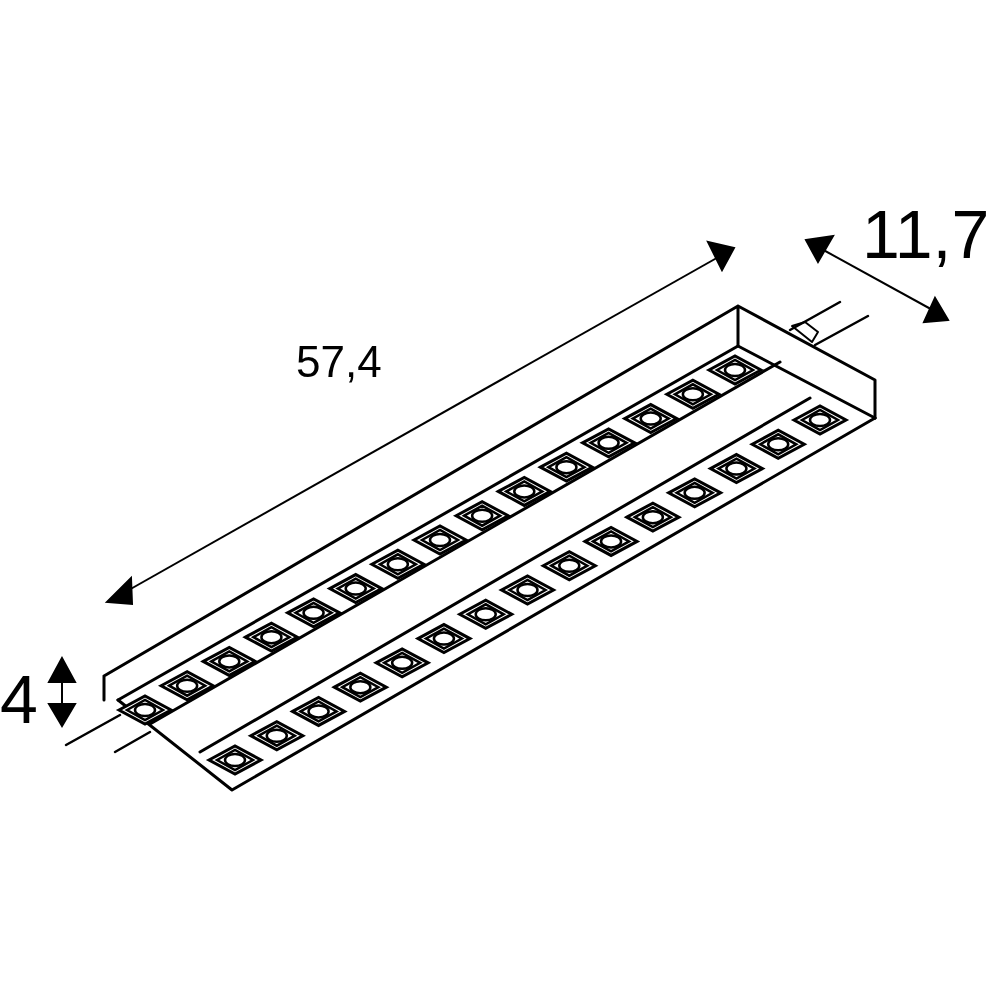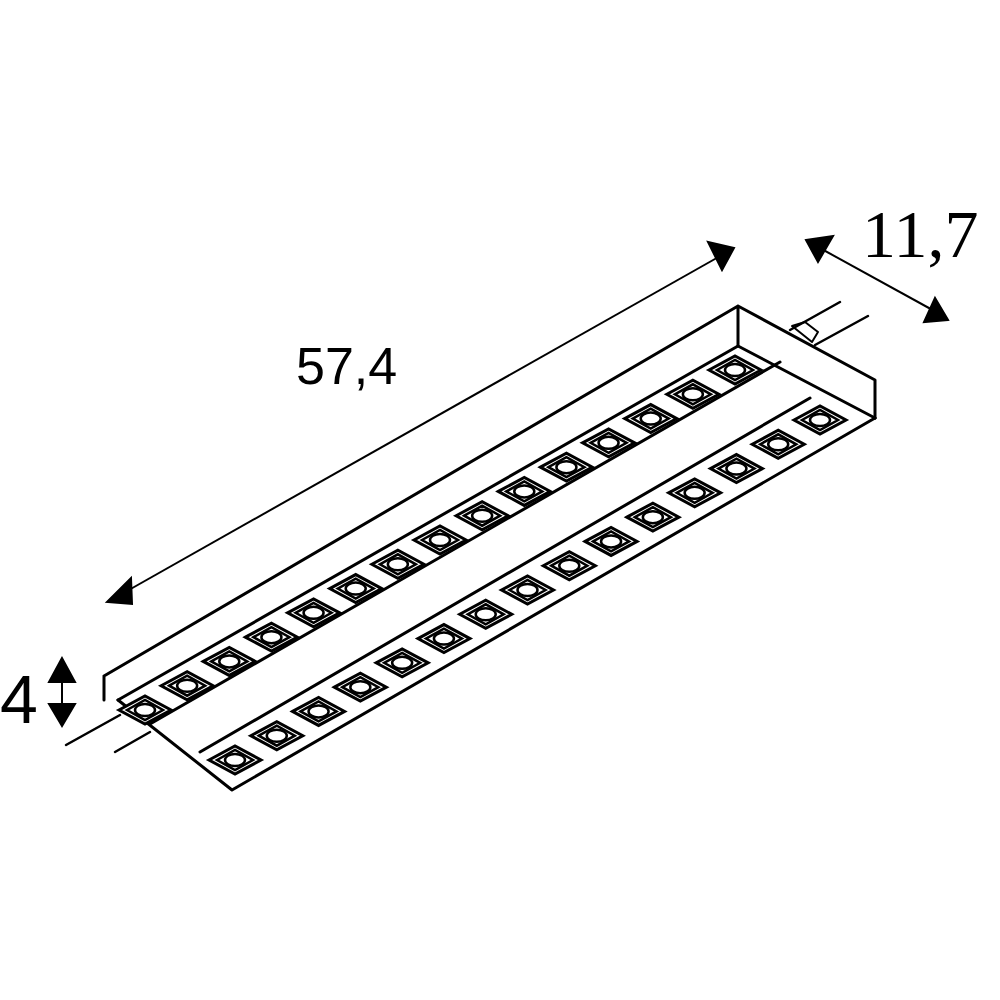--- a/index.html
+++ b/index.html
@@ -1,20 +1,20 @@
 <!DOCTYPE html>
 <html><head>
 <meta charset="utf-8">
 <style>
   html,body{margin:0;padding:0;background:#ffffff;}
   #canvas{position:relative;width:1000px;height:1000px;background:#fff;overflow:hidden;}
   svg{position:absolute;left:0;top:0;}
   .dim-label{position:absolute;font-family:"Liberation Sans",sans-serif;color:#000;line-height:1;}
-  #lbl-len{left:296px;top:340px;font-size:52px;}
-  #lbl-wid{left:862px;top:200px;font-size:68px;font-family:Liberation Serif, serif;}
+  #lbl-len{left:296px;top:340px;font-size:44px;}
+  #lbl-wid{left:862px;top:200px;font-size:68px;}
   #lbl-h{left:0px;top:665px;font-size:68px;}
 </style>
 </head>
 <body>
 
 <div id="canvas">
   <svg width="1000" height="1000" viewBox="0 0 1000 1000">
     <g fill="none" stroke="#000" stroke-width="3" stroke-linejoin="round" stroke-linecap="round">
 
       <path d="M104 676 L104 700 M104 676 L738 306 L875 380 L875 418 M738 306 L738 346"></path>

